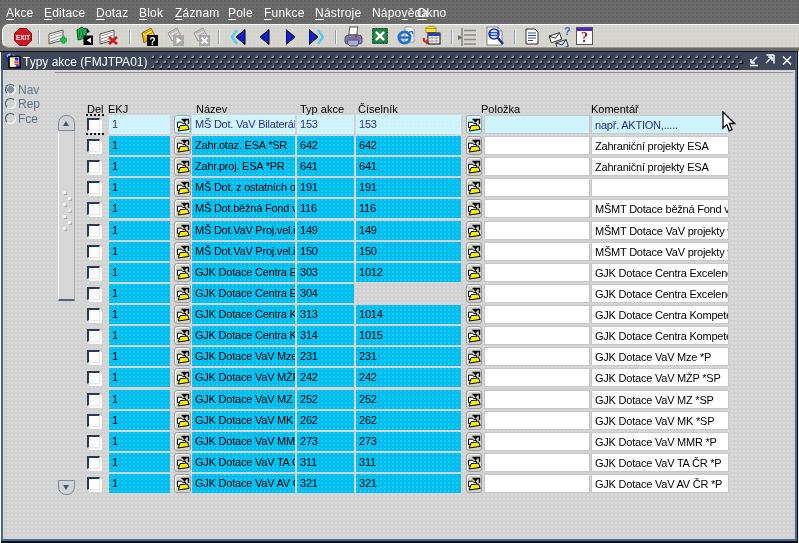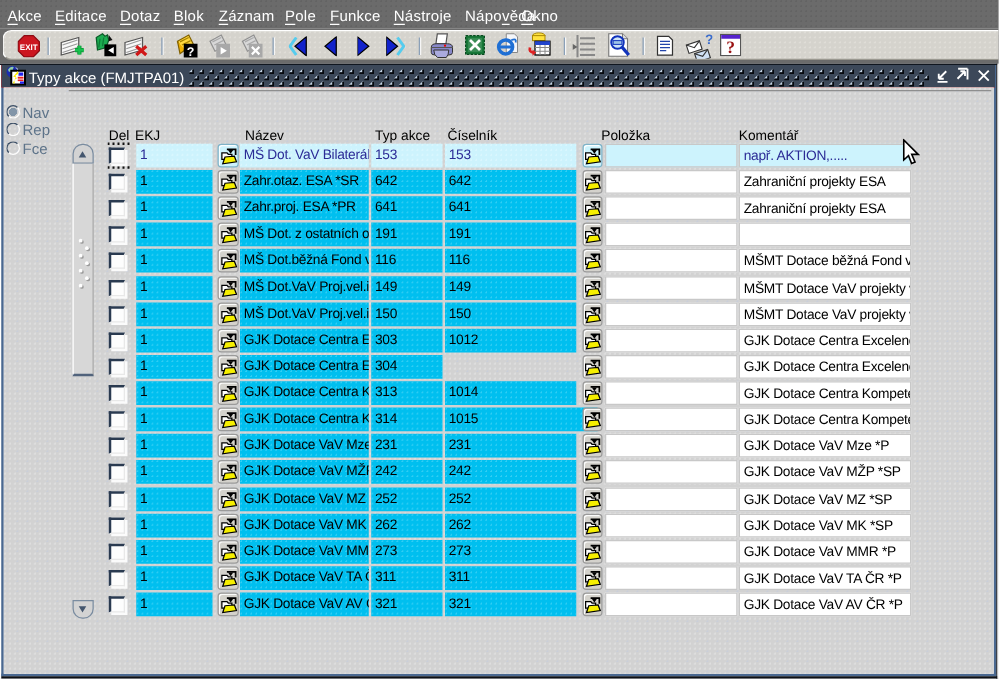--- a/index.html
+++ b/index.html
@@ -8,21 +8,21 @@
  background-image:radial-gradient(circle at 1px 1px,rgba(90,90,90,.45) .7px,transparent .9px);background-size:4px 4px}
 .mi{position:absolute;top:6px;color:#fff;font-size:12px;letter-spacing:.2px}
 .mi u{text-decoration-thickness:1px;text-underline-offset:2px}
 
 #tstrip{position:absolute;left:0;top:23px;width:799px;height:28px;background:#6b6b6b}
 #tbar{position:absolute;left:2px;top:1px;width:797px;height:24px;background-color:#d5d3cd;
  background-image:radial-gradient(circle at 1px 1px,rgba(240,238,233,.5) .6px,transparent .8px);background-size:4px 4px;
  border-radius:7px 0 0 7px;border-top:1px solid #fff;border-left:1px solid #fff;border-bottom:1px solid #9a9890}
 #winborder{position:absolute;left:0;top:51px;width:798px;height:1px;background:#10161f}
 
-#titlebar{position:absolute;left:1px;top:52px;width:795px;height:18px;background:#b91c1c;overflow:hidden}
+#titlebar{position:absolute;left:1px;top:52px;width:795px;height:18px;background:#4c1d95;overflow:hidden}
 #title{position:absolute;left:22px;top:3px;color:#fff;font-size:12px;white-space:nowrap}
 #canvas{position:absolute;left:3px;top:70px;width:792px;height:469px;background-color:#d2d2d2;
  background-image:radial-gradient(circle at 1px 1px,rgba(255,255,255,.4) .6px,transparent .8px),
   radial-gradient(circle at 1px 1px,rgba(185,200,232,.38) .6px,transparent .8px);
  background-size:4px 4px,8px 8px;background-position:0 0,2px 2px;overflow:hidden}
 #mdiright{position:absolute;left:798px;top:51px;width:1px;height:492px;background:#f2f2f2}
 
 
 .rlab{position:absolute;left:15px;color:#5d7389;font-size:12px}
 .radio{position:absolute;left:2px;width:11px;height:11px;border-radius:50%;
@@ -654,21 +654,21 @@
 <div class="cb" style="left:87px;top:329px"></div>
 <div class="fld f2" style="left:109px;top:326px;width:61px">1</div>
 <div class="ibtn" style="left:174px;top:326px;width:17px;background:#d4d2cc;border-color:#9a9a9a"><svg width="14" height="15" viewBox="0 0 14 15" style="margin-top:1px">
           <path d="M5.5 1.5 L12.5 1.5 L12.5 6" fill="none" stroke="#000" stroke-width="1.4"></path>
           <path d="M6.4 2 L10.6 2 L8.5 4.9 Z" fill="#000"></path>
           <path d="M1.5 4.2 L5.6 4.2 L6.6 5.4 L9.5 5.4 L9.5 9.5 L1.5 9.5 Z" fill="#fff" stroke="#000" stroke-width="1"></path>
           <path d="M4 7.6 L11.5 7 L13.2 11.4 L2.2 13 Z" fill="#f6ef00" stroke="#000" stroke-width="1"></path>
         </svg></div>
 <div class="fld f2" style="left:192px;top:326px;width:103px">GJK Dotace Centra Komp</div>
 <div class="fld f2" style="left:297px;top:326px;width:57px">314</div>
-<div class="fld f2" style="left:356px;top:326px;width:122px">1015</div>
+<div class="fld f2" style="left:356px;top:326px;width:105px">1015</div>
 <div class="ibtn" style="left:466px;top:326px;width:16px;background:#d4d2cc;border-color:#9a9a9a"><svg width="14" height="15" viewBox="0 0 14 15" style="margin-top:1px">
           <path d="M5.5 1.5 L12.5 1.5 L12.5 6" fill="none" stroke="#000" stroke-width="1.4"></path>
           <path d="M6.4 2 L10.6 2 L8.5 4.9 Z" fill="#000"></path>
           <path d="M1.5 4.2 L5.6 4.2 L6.6 5.4 L9.5 5.4 L9.5 9.5 L1.5 9.5 Z" fill="#fff" stroke="#000" stroke-width="1"></path>
           <path d="M4 7.6 L11.5 7 L13.2 11.4 L2.2 13 Z" fill="#f6ef00" stroke="#000" stroke-width="1"></path>
         </svg></div>
 <div class="fld k2" style="left:484px;top:326px;width:106px"></div>
 <div class="fld k2" style="left:591px;top:326px;width:138px">GJK Dotace Centra Kompetenc</div>
 <div class="cb" style="left:87px;top:350px"></div>
 <div class="fld f2" style="left:109px;top:347px;width:61px">1</div>

